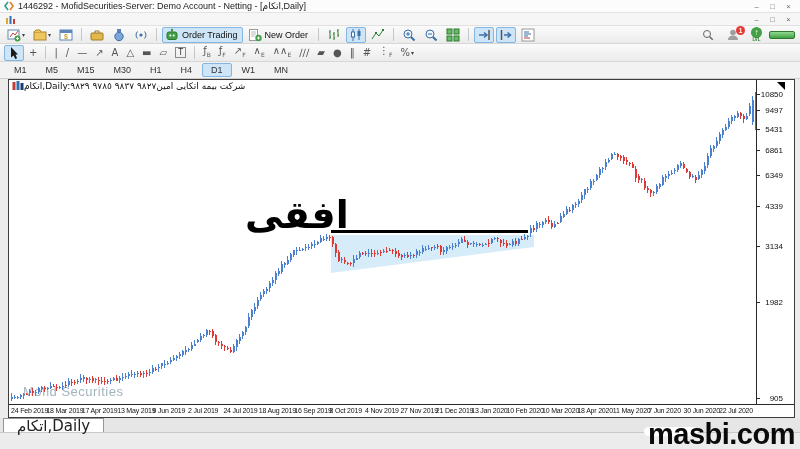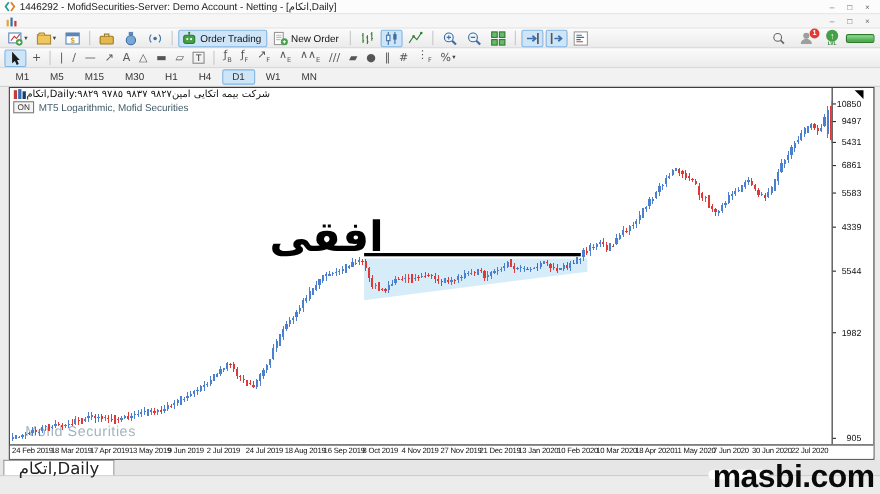--- a/index.html
+++ b/index.html
@@ -399,34 +399,30 @@
           <svg width="12" height="10" viewBox="0 0 12 10">
             <rect x="0.5" y="1" width="3" height="8" fill="#c43c35"></rect>
             <rect x="4.5" y="0" width="3" height="9" fill="#2f6eb5"></rect>
             <rect x="8.5" y="2" width="3" height="7" fill="#1a3c6e"></rect>
           </svg>
         </span>
       <span>اتکام,Daily:</span>
       <span dir="ltr">٩٨٢٧ ٩٨٣٧ ٩٧٨٥ ٩٨٢٩</span>
       <span>شرکت بیمه اتکایی امین</span>
     </div>
-    <div class="sub">
-      <span class="on">ON</span>
-      <span>MT5 Logarithmic, Mofid Securities</span>
-    </div>
   </div>
   <div class="paxis">
     <span class="tri"></span>
     <span id="paxis-labels"><span class="pl" style="top:10.0px">10850</span>
    <span class="ptick" style="top:14.0px"></span><span class="pl" style="top:26.3px">9497</span>
    <span class="ptick" style="top:30.3px"></span><span class="pl" style="top:44.8px">5431</span>
    <span class="ptick" style="top:48.8px"></span><span class="pl" style="top:66.1px">6861</span>
-   <span class="ptick" style="top:70.1px"></span><span class="pl" style="top:91.3px">5583</span>
+   <span class="ptick" style="top:70.1px"></span><span class="pl" style="top:91.3px">6349</span>
    <span class="ptick" style="top:95.3px"></span><span class="pl" style="top:122.2px">4339</span>
-   <span class="ptick" style="top:126.2px"></span><span class="pl" style="top:162.0px">5544</span>
+   <span class="ptick" style="top:126.2px"></span><span class="pl" style="top:162.0px">3134</span>
    <span class="ptick" style="top:166.0px"></span><span class="pl" style="top:218.1px">1982</span>
    <span class="ptick" style="top:222.1px"></span><span class="pl" style="top:314.0px">905</span>
    <span class="ptick" style="top:318.0px"></span></span>
   </div>
   <div class="dbar">
     <span id="date-labels"><span class="dl" style="left:2.0px">24 Feb 2019</span><span class="dl" style="left:37.4px">18 Mar 2019</span><span class="dl" style="left:72.8px">17 Apr 2019</span><span class="dl" style="left:108.2px">13 May 2019</span><span class="dl" style="left:143.6px">9 Jun 2019</span><span class="dl" style="left:179.0px">2 Jul 2019</span><span class="dl" style="left:214.4px">24 Jul 2019</span><span class="dl" style="left:249.8px">18 Aug 2019</span><span class="dl" style="left:285.2px">16 Sep 2019</span><span class="dl" style="left:320.6px">8 Oct 2019</span><span class="dl" style="left:356.0px">4 Nov 2019</span><span class="dl" style="left:391.4px">27 Nov 2019</span><span class="dl" style="left:426.8px">21 Dec 2019</span><span class="dl" style="left:462.2px">13 Jan 2020</span><span class="dl" style="left:497.6px">10 Feb 2020</span><span class="dl" style="left:533.0px">10 Mar 2020</span><span class="dl" style="left:568.4px">18 Apr 2020</span><span class="dl" style="left:603.8px">11 May 2020</span><span class="dl" style="left:639.2px">7 Jun 2020</span><span class="dl" style="left:674.6px">30 Jun 2020</span><span class="dl" style="left:710.0px">22 Jul 2020</span></span>
   </div>
 </div>
 
 <div class="tabs">

